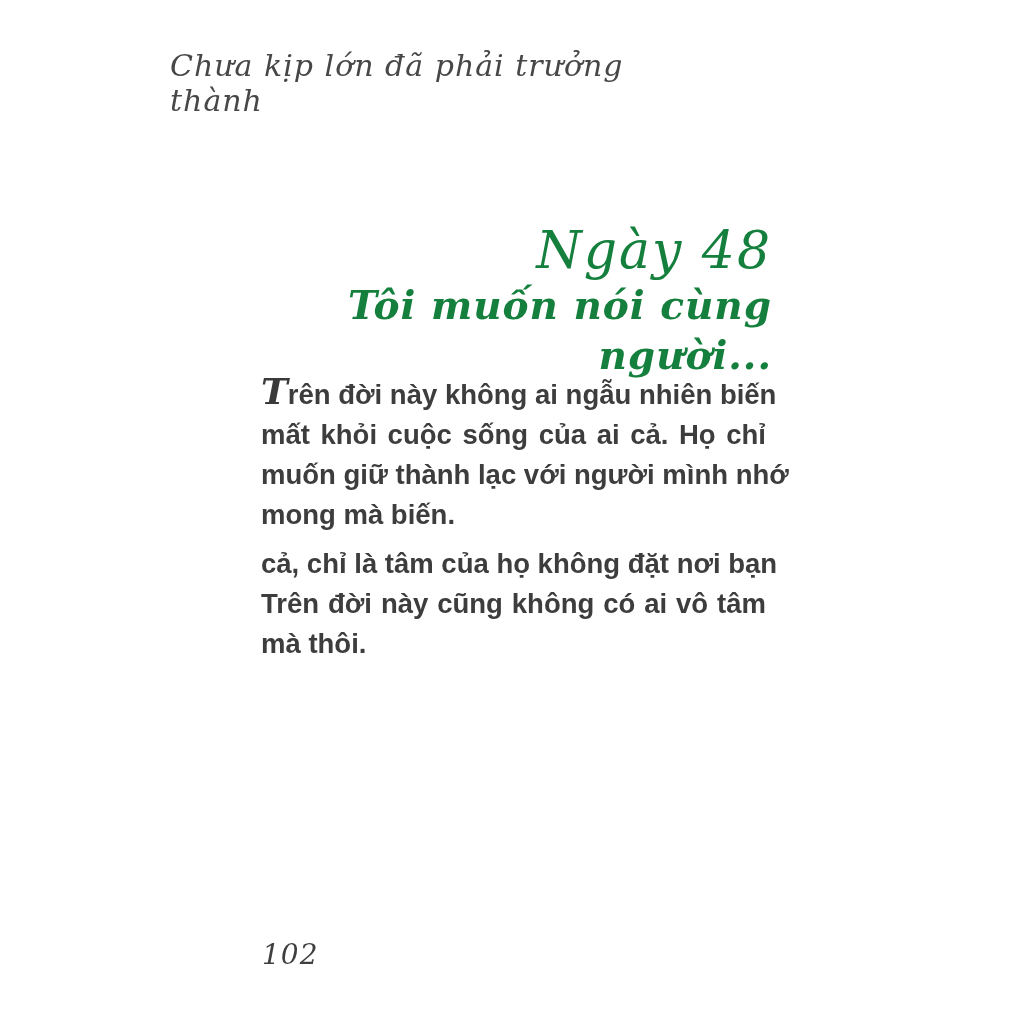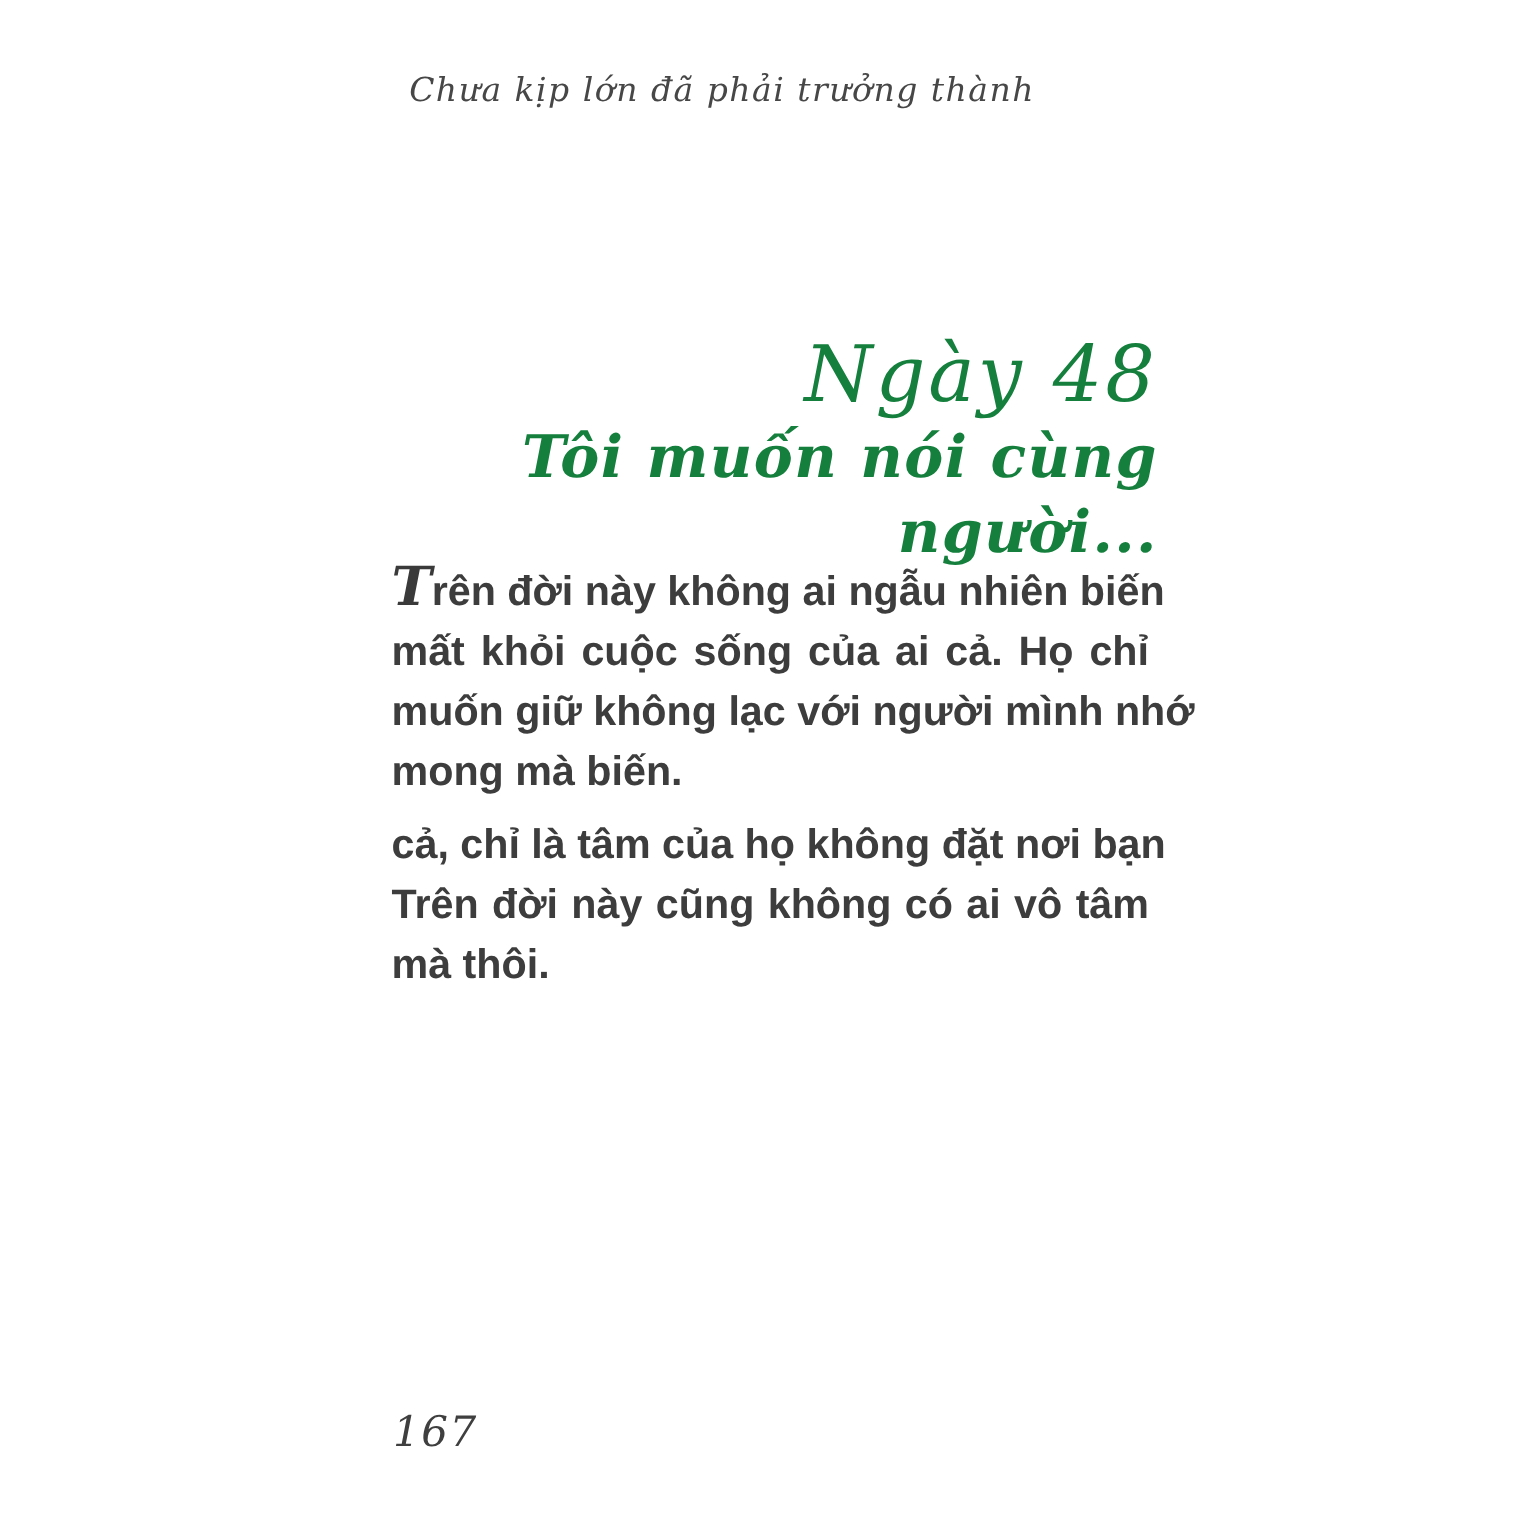--- a/index.html
+++ b/index.html
@@ -19,22 +19,22 @@
   .script {
     font-family: "DejaVu Serif", "Liberation Serif", serif;
     font-style: italic;
     color: #15803d;
   }
   .running-header {
     position: absolute;
     top: 48px;
     left: 170px;
     width: 520px;
-    text-align: right;
-    font-size: 22px;
+    text-align: left;
+    font-size: 30px;
     letter-spacing: 1px;
     color: #474747;
   }
   .chapter-heading {
     position: absolute;
     top: 220px;
     left: 260px;
     width: 512px;
     text-align: right;
   }
@@ -100,27 +100,27 @@
     <div class="chapter-title script">Tôi muốn nói cùng người...</div>
   </div>
 
   <div class="body-text">
 
     <div class="para">
       <div class="line">
         <span class="drop-cap">T</span><span>rên đời này không ai ngẫu nhiên biến</span>
       </div>
       <div class="line">mất khỏi cuộc sống của ai cả. Họ chỉ</div>
-      <div class="line">muốn giữ không lạc với người mình nhớ</div>
+      <div class="line">muốn giữ thành lạc với người mình nhớ</div>
       <div class="line last">mong mà biến.</div>
     </div>
 
     <div class="para">
       <div class="line">cả, chỉ là tâm của họ không đặt nơi bạn</div>
       <div class="line">Trên đời này cũng không có ai vô tâm</div>
       <div class="line last">mà thôi.</div>
     </div>
 
   </div>
 
-  <div class="page-number">167</div>
+  <div class="page-number">102</div>
 
 </div>
 
 </body></html>

